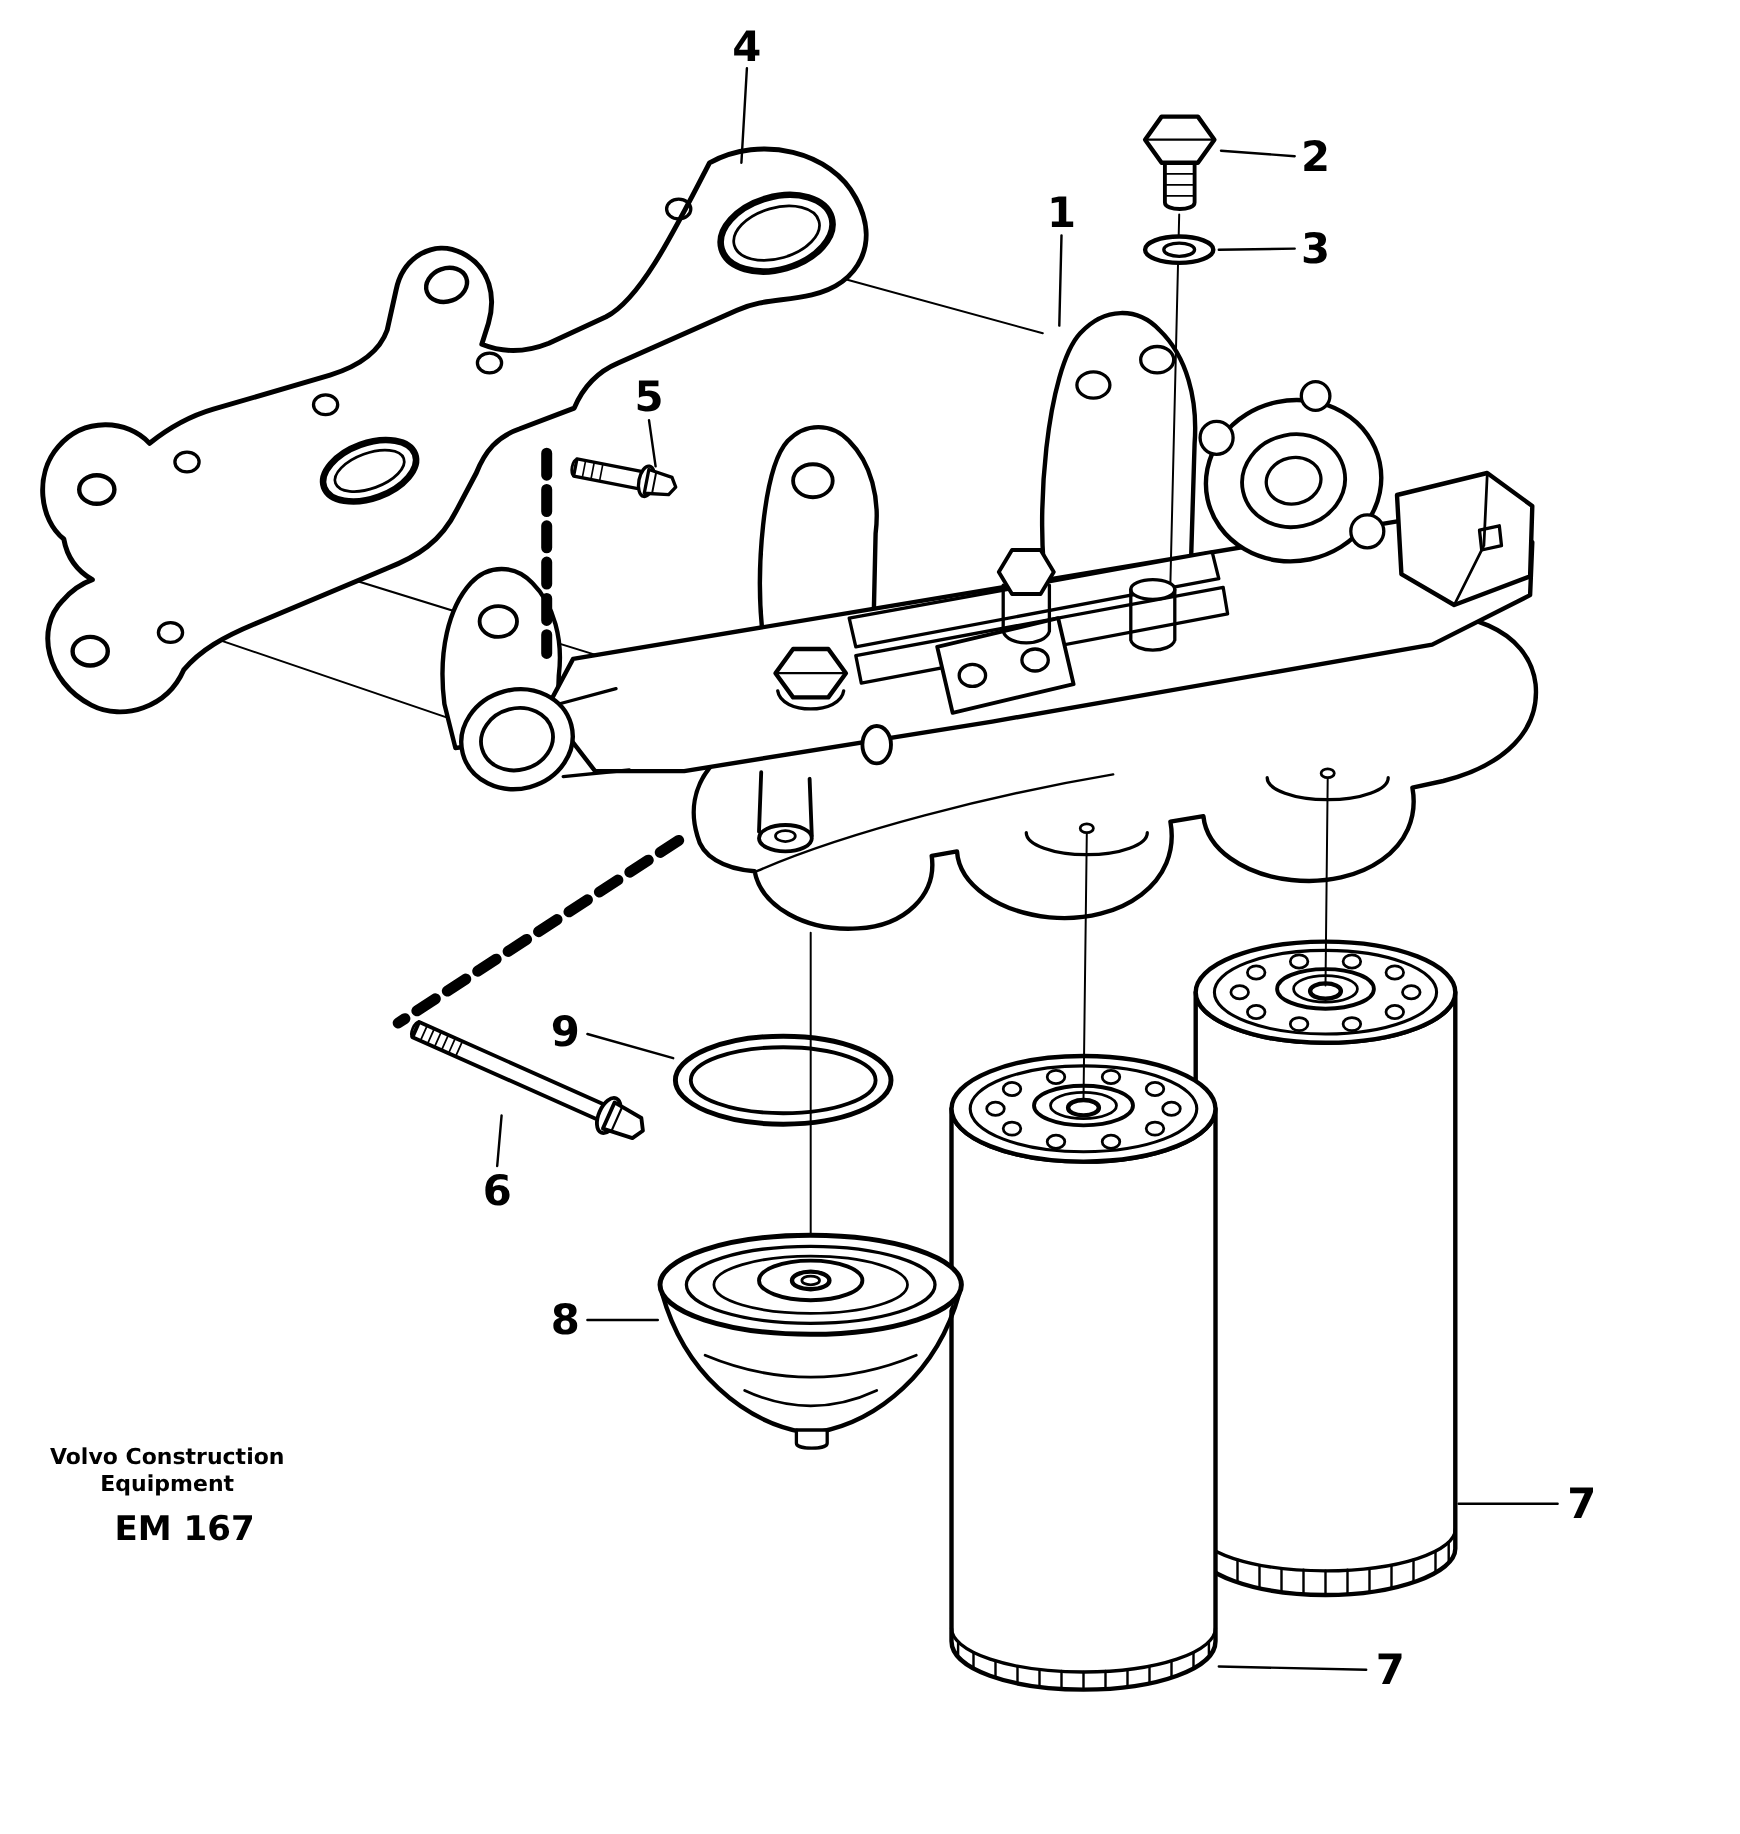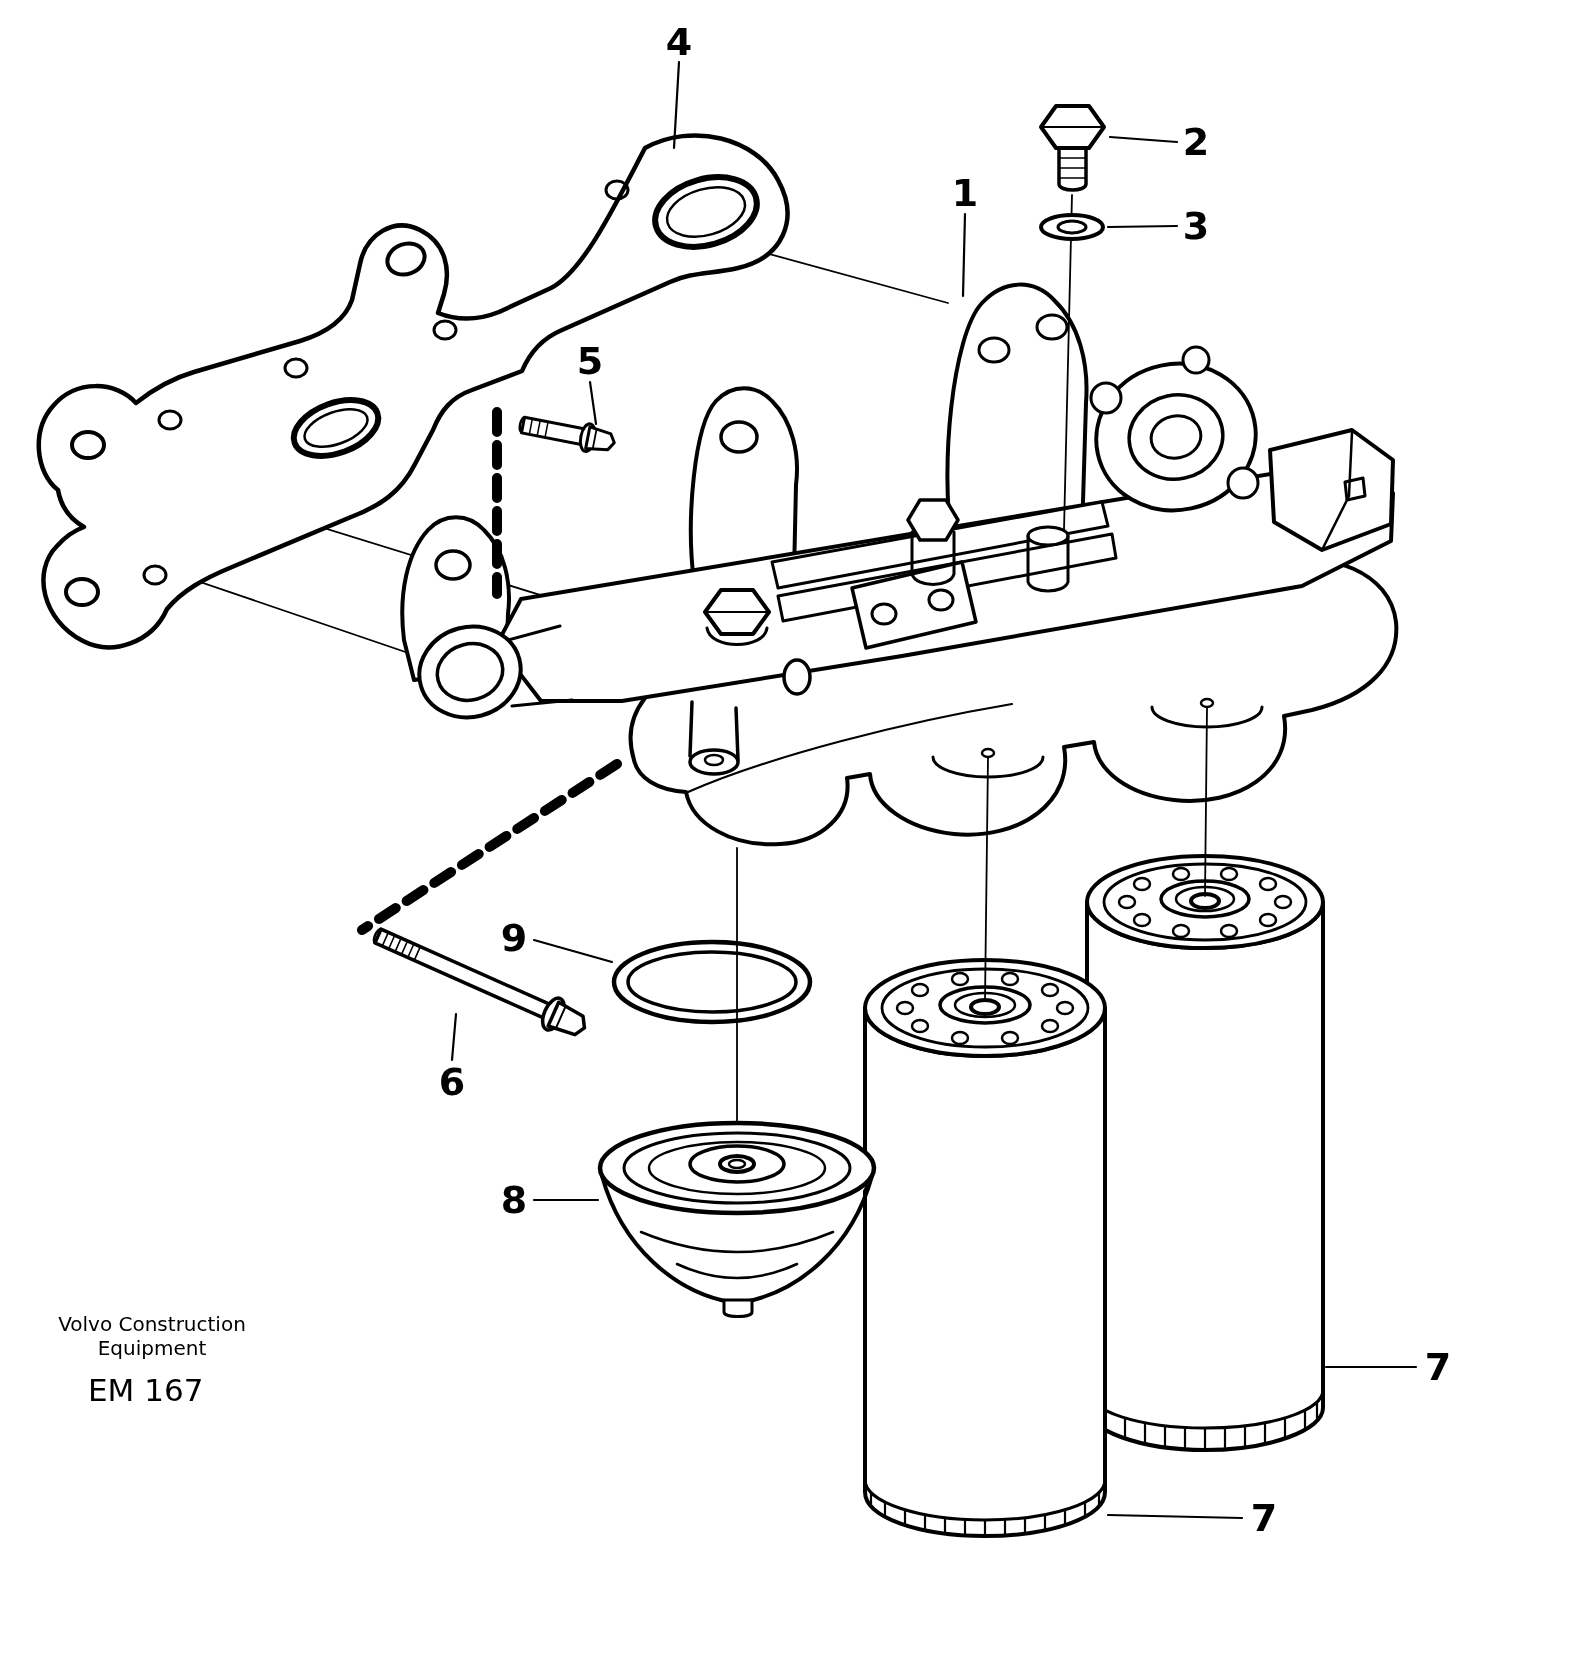--- a/index.html
+++ b/index.html
@@ -2,22 +2,22 @@
 <html><head>
 <meta charset="utf-8">
 <style>
   html,body{margin:0;padding:0;background:#fff;}
   .stage{position:relative;width:1582px;height:1667px;background:#fff;overflow:hidden;
          font-family:"DejaVu Sans","Liberation Sans",sans-serif;color:#000;}
   .stage svg{position:absolute;left:0;top:0;}
   .callout{position:absolute;transform:translate(-50%,-50%);font-weight:bold;font-size:38px;
            color:#000;user-select:none;white-space:nowrap;}
   .brand{position:absolute;left:40px;top:1312px;width:224px;text-align:center;
-         font-weight:normal;font-size:20px;line-height:1.2;}
-  .code{position:absolute;left:88px;top:1372px;font-weight:normal;font-size:31px;}
+         font-weight:bold;font-size:20px;line-height:1.2;}
+  .code{position:absolute;left:104px;top:1372px;font-weight:bold;font-size:31px;}
   
   .ink{stroke:#000;fill:none;stroke-linecap:round;stroke-linejoin:round;}
 </style>
 </head>
 <body>
 
 <div class="stage">
 
 <svg width="1582" height="1667" viewBox="0 0 1582 1667">
 

